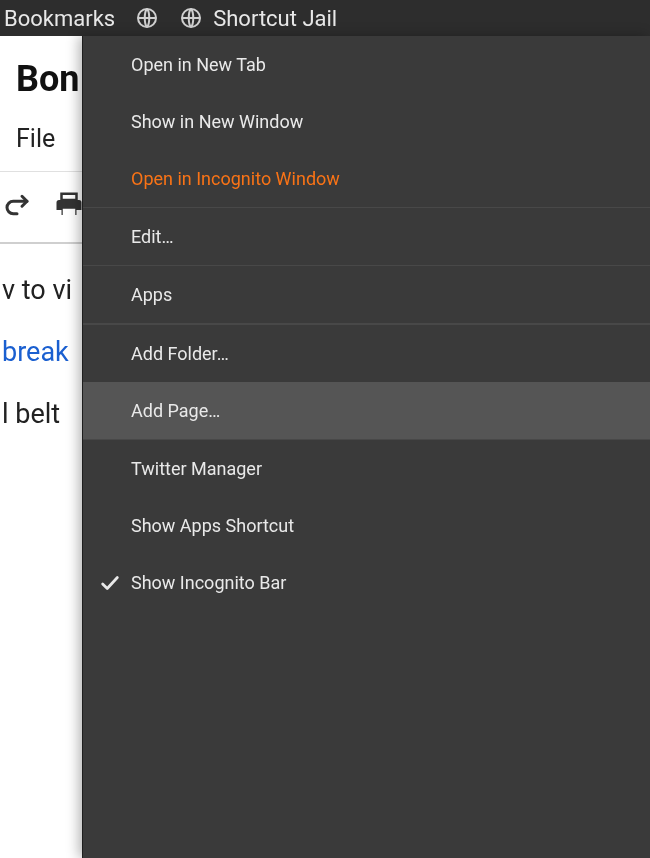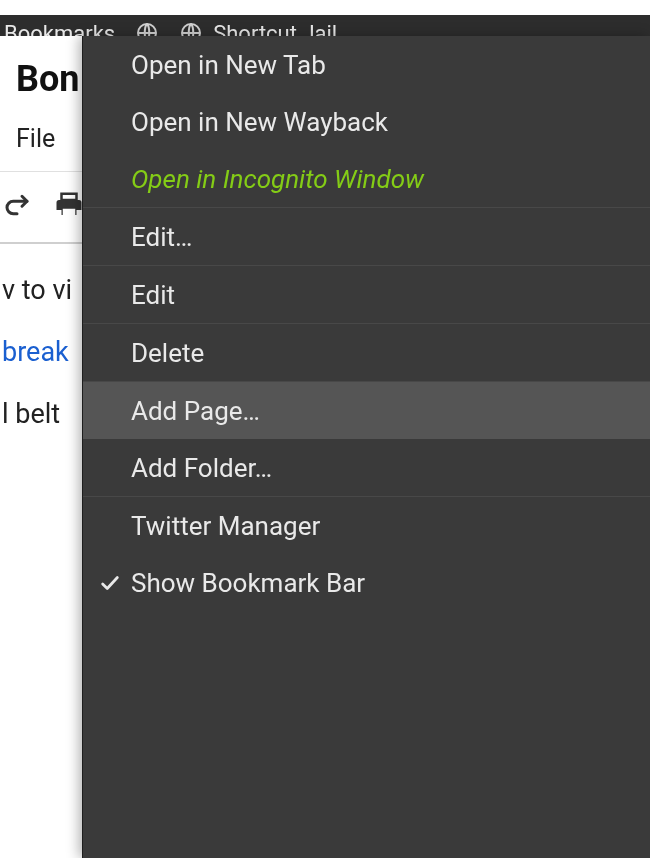--- a/index.html
+++ b/index.html
@@ -5,21 +5,21 @@
   * { margin: 0; padding: 0; box-sizing: border-box; }
   html, body {
     width: 650px;
     height: 858px;
     overflow: hidden;
     font-family: -apple-system, BlinkMacSystemFont, "Segoe UI", Roboto, Helvetica, Arial, sans-serif;
     background: #ffffff;
   }
   .menubar {
     position: absolute;
-    top: 15px; left: 0; right: 0;
+    top: 0; left: 0; right: 0;
     height: 36px;
     background: #2d2d2d;
     display: flex;
     align-items: center;
     padding: 0 4px;
     gap: 20px;
     color: #e8e8e8;
     font-size: 22px;
     white-space: nowrap;
   }
@@ -67,38 +67,37 @@
   }
   .body-link { color: #1a5fd0; }
   .ctx-menu {
     position: absolute;
     top: 36px;
     left: 82px;
     right: 0;
     bottom: 0;
     background: #3a3a3a;
     color: #e9e9e9;
-    font-size: 26px;
+    font-size: 18px;
     box-shadow: -3px 0 12px rgba(0,0,0,0.3);
     border-left: 1px solid #1e1e1e;
   }
   .ctx-item {
     display: flex;
     align-items: center;
     height: 57px;
     padding-left: 48px;
     cursor: default;
     position: relative;
   }
   .ctx-item.hover {
     background: #555555;
   }
   .ctx-item.disabled {
-    color: #84cc16;
-    font-style: italic;
+    color: #f97316;
   }
   .ctx-sep {
     height: 1px;
     background: #2a2a2a;
     border-bottom: 1px solid #484848;
   }
   .ctx-check {
     position: absolute;
     left: 14px;
     width: 26px;
@@ -161,49 +160,49 @@
     <div class="body-line body-link">break</div>
     <div class="body-line">l belt</div>
   </div>
 </div>
 
 <div class="ctx-menu" id="ctx-menu">
     <div class="ctx-item">
       <span>Open in New Tab</span>
     </div>
     <div class="ctx-item">
-      <span>Open in New Wayback</span>
+      <span>Show in New Window</span>
     </div>
     <div class="ctx-item disabled">
       <span>Open in Incognito Window</span>
     </div>
     <div class="ctx-sep"></div>
     <div class="ctx-item">
       <span>Edit…</span>
     </div>
     <div class="ctx-sep"></div>
     <div class="ctx-item">
-      <span>Edit</span>
-    </div>
-    <div class="ctx-sep"></div>
-    <div class="ctx-item">
-      <span>Delete</span>
-    </div>
-    <div class="ctx-sep"></div>
+      <span>Apps</span>
+    </div>
+    <div class="ctx-sep"></div>
+    <div class="ctx-sep"></div>
+    <div class="ctx-item">
+      <span>Add Folder…</span>
+    </div>
     <div class="ctx-item hover">
       <span>Add Page…</span>
     </div>
-    <div class="ctx-item">
-      <span>Add Folder…</span>
-    </div>
     <div class="ctx-sep"></div>
     <div class="ctx-item">
       <span>Twitter Manager</span>
+    </div>
+    <div class="ctx-item">
+      <span>Show Apps Shortcut</span>
     </div>
     <div class="ctx-item">
       <span class="ctx-check">
         <svg viewBox="0 0 24 24" width="22" height="22" fill="none" stroke="#e9e9e9" stroke-width="3" stroke-linecap="round" stroke-linejoin="round">
           <polyline points="4 13 9 18 20 6"></polyline>
         </svg>
       </span>
-      <span>Show Bookmark Bar</span>
+      <span>Show Incognito Bar</span>
     </div>
   </div>
 
 </body></html>

